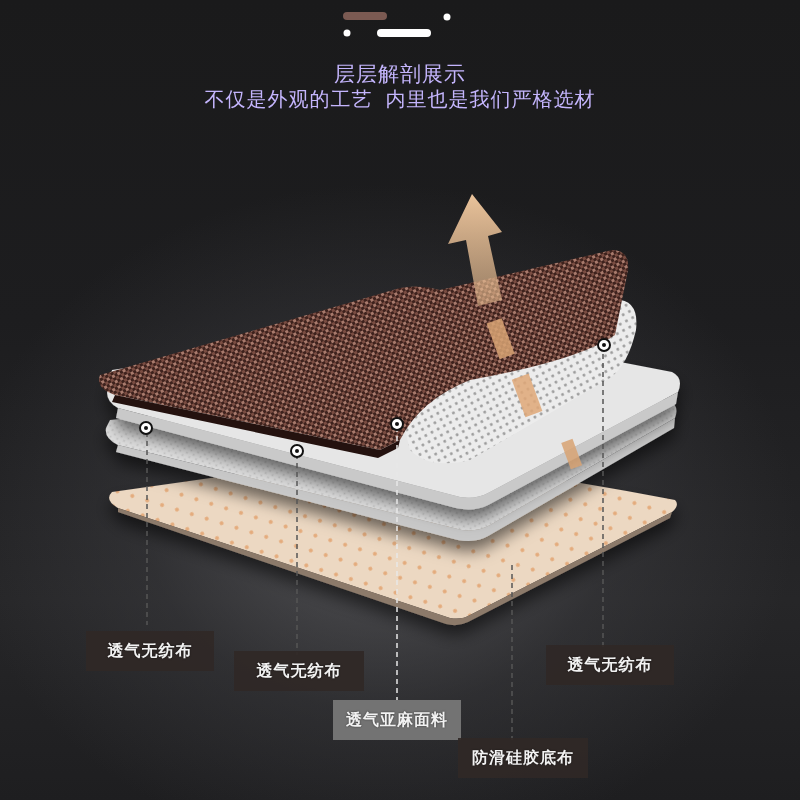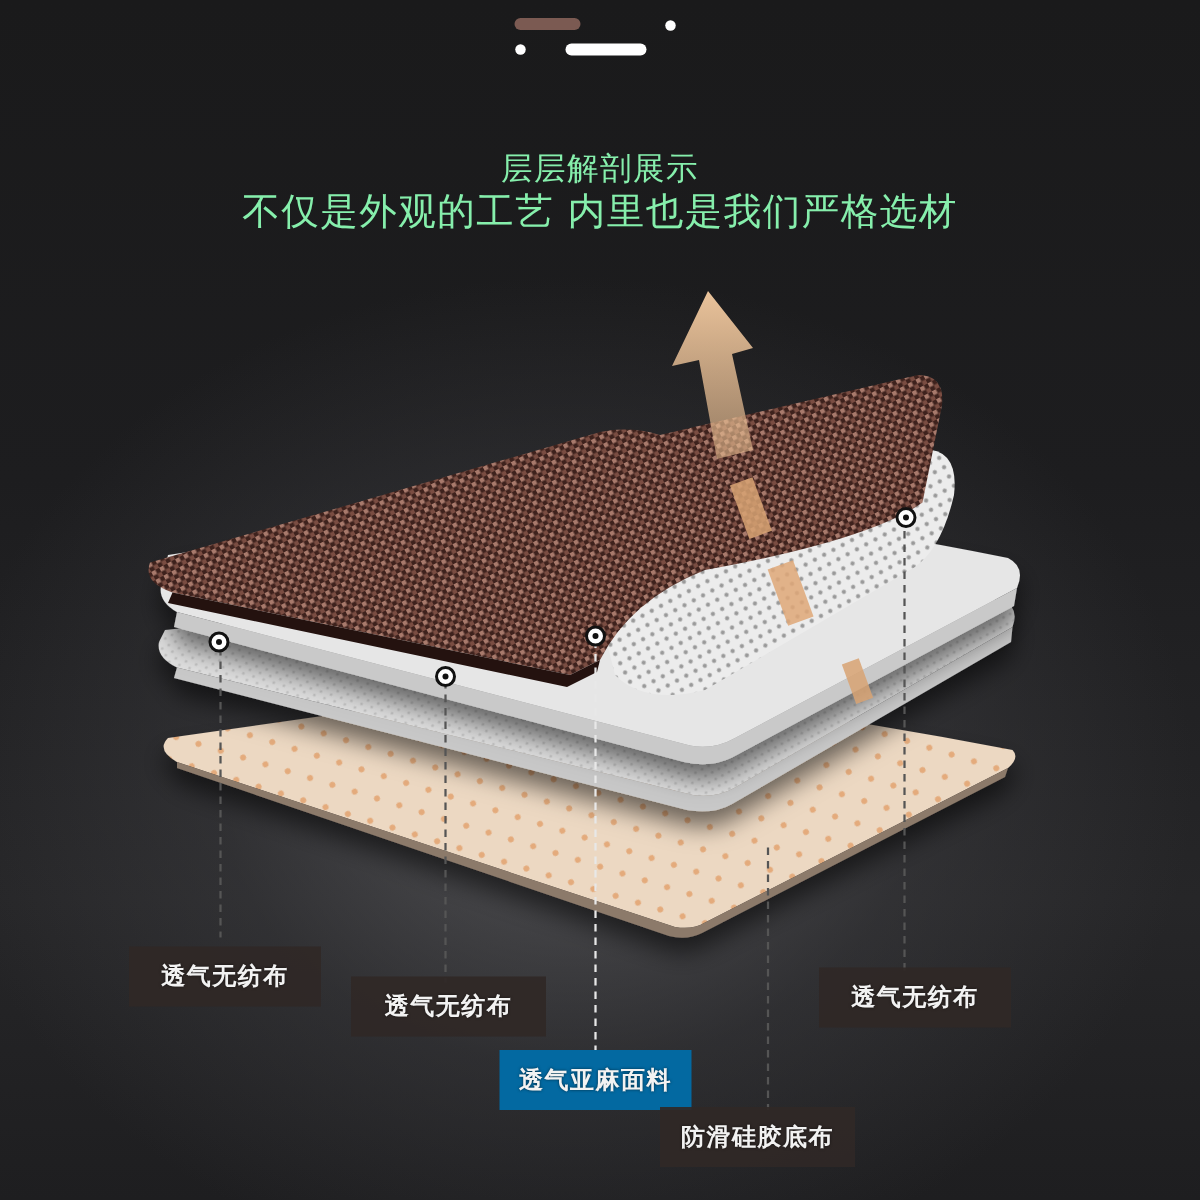--- a/index.html
+++ b/index.html
@@ -10,32 +10,32 @@
   }
   .bg {
     position: absolute; inset: 0;
     background:
       radial-gradient(ellipse 520px 420px at 380px 520px, rgba(120,120,124,0.55) 0%, rgba(70,70,74,0.35) 45%, rgba(27,27,29,0) 80%),
       linear-gradient(180deg, #1a1a1b 0%, #1d1d1f 40%, #262628 75%, #1e1e20 100%);
   }
   .deco { position: absolute; left: 0; top: 0; width: 800px; height: 60px; }
   .title {
     position: absolute; left: 0; width: 800px; text-align: center;
-    color: #86efac; letter-spacing: 1px; margin-top: 38px;
+    color: #c4b5fd; letter-spacing: 1px;
   }
   .title.t1 { top: 60px; font-size: 21px; }
-  .title.t2 { top: 86px; font-size: 25px; }
+  .title.t2 { top: 86px; font-size: 20px; font-family: Liberation Mono, monospace; }
   .scene { position: absolute; left: 0; top: 0; width: 800px; height: 800px; }
   .label {
     position: absolute; height: 40px; line-height: 40px;
     color: #f2f2f2; font-size: 16px; font-weight: bold; letter-spacing: 1px;
     text-align: center; background: rgba(48,40,38,0.92);
     text-shadow: 0 0 2px rgba(0,0,0,0.6);
   }
-  .label.accent { background: #0369a1; }
+  .label.accent { background: #737373; }
 </style>
 </head>
 <body>
 
 <div class="bg"></div>
 
 <svg class="deco" viewBox="0 0 800 60">
   <rect x="343" y="12" width="44" height="8" rx="4" fill="#7b5a52"></rect>
   <circle cx="447" cy="17" r="3.5" fill="#ffffff"></circle>
   <circle cx="347" cy="33" r="3.5" fill="#ffffff"></circle>
@@ -128,14 +128,14 @@
     <g>
         <circle cx="604" cy="345" r="6" fill="#fff" stroke="#111" stroke-width="2"></circle>
         <circle cx="604" cy="345" r="2" fill="#111"></circle>
       </g>
   </g>
 </svg>
 
 <div class="label" style="left:86px; top:631px; width:128px;">透气无纺布</div>
 <div class="label" style="left:234px; top:651px; width:130px;">透气无纺布</div>
 <div class="label accent" style="left:333px; top:700px; width:128px;">透气亚麻面料</div>
-<div class="label" style="left:440px; top:738px; width:130px;">防滑硅胶底布</div>
+<div class="label" style="left:458px; top:738px; width:130px;">防滑硅胶底布</div>
 <div class="label" style="left:546px; top:645px; width:128px;">透气无纺布</div>
 
 </body></html>

